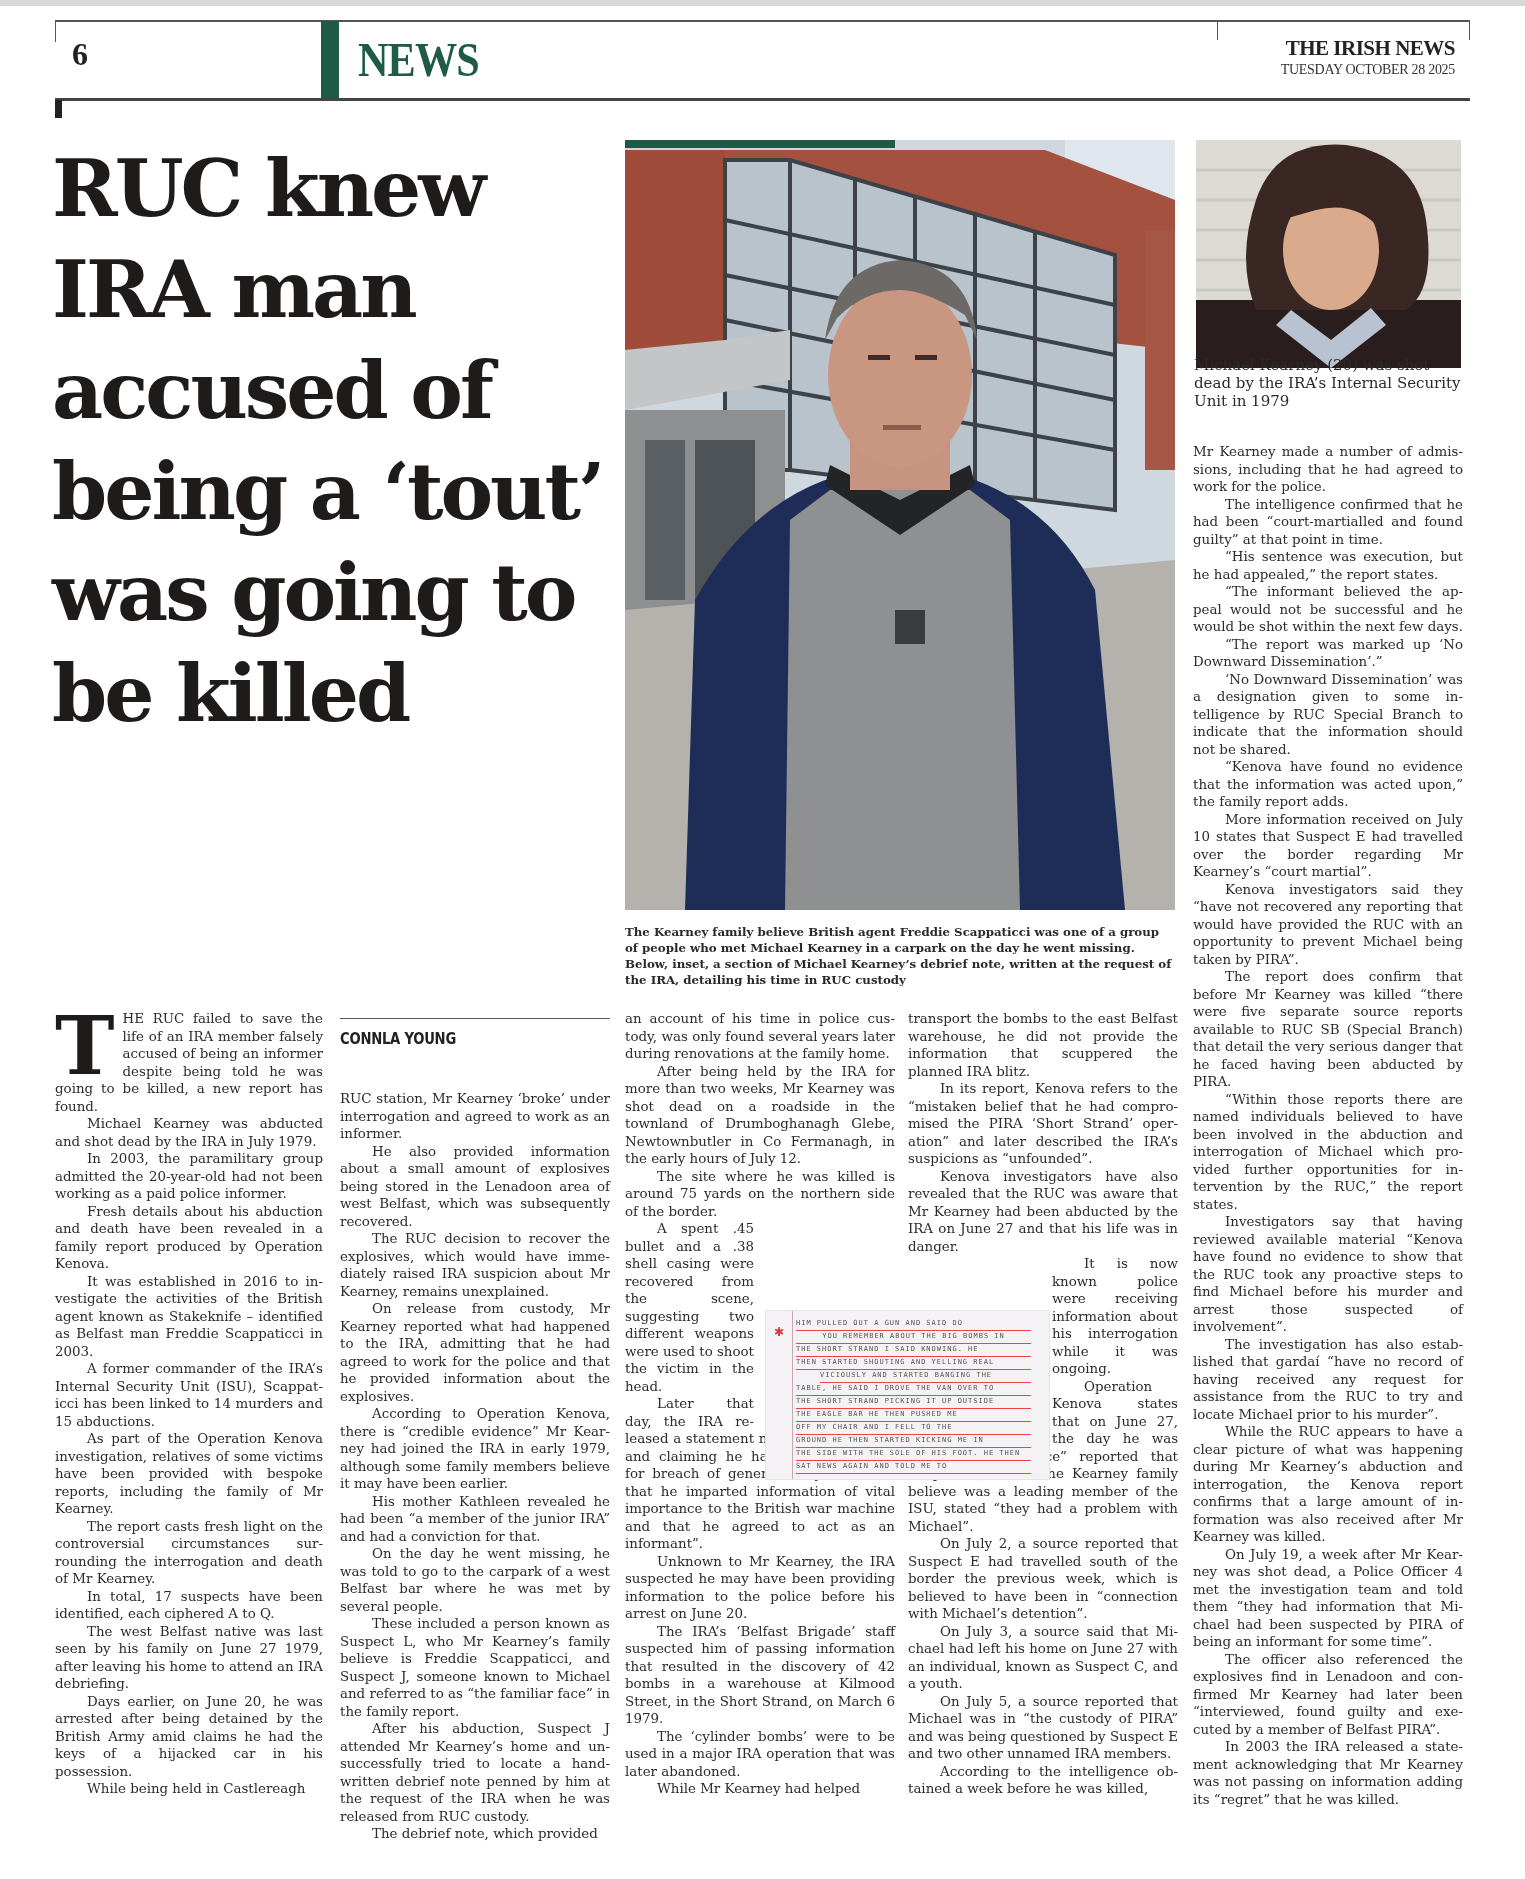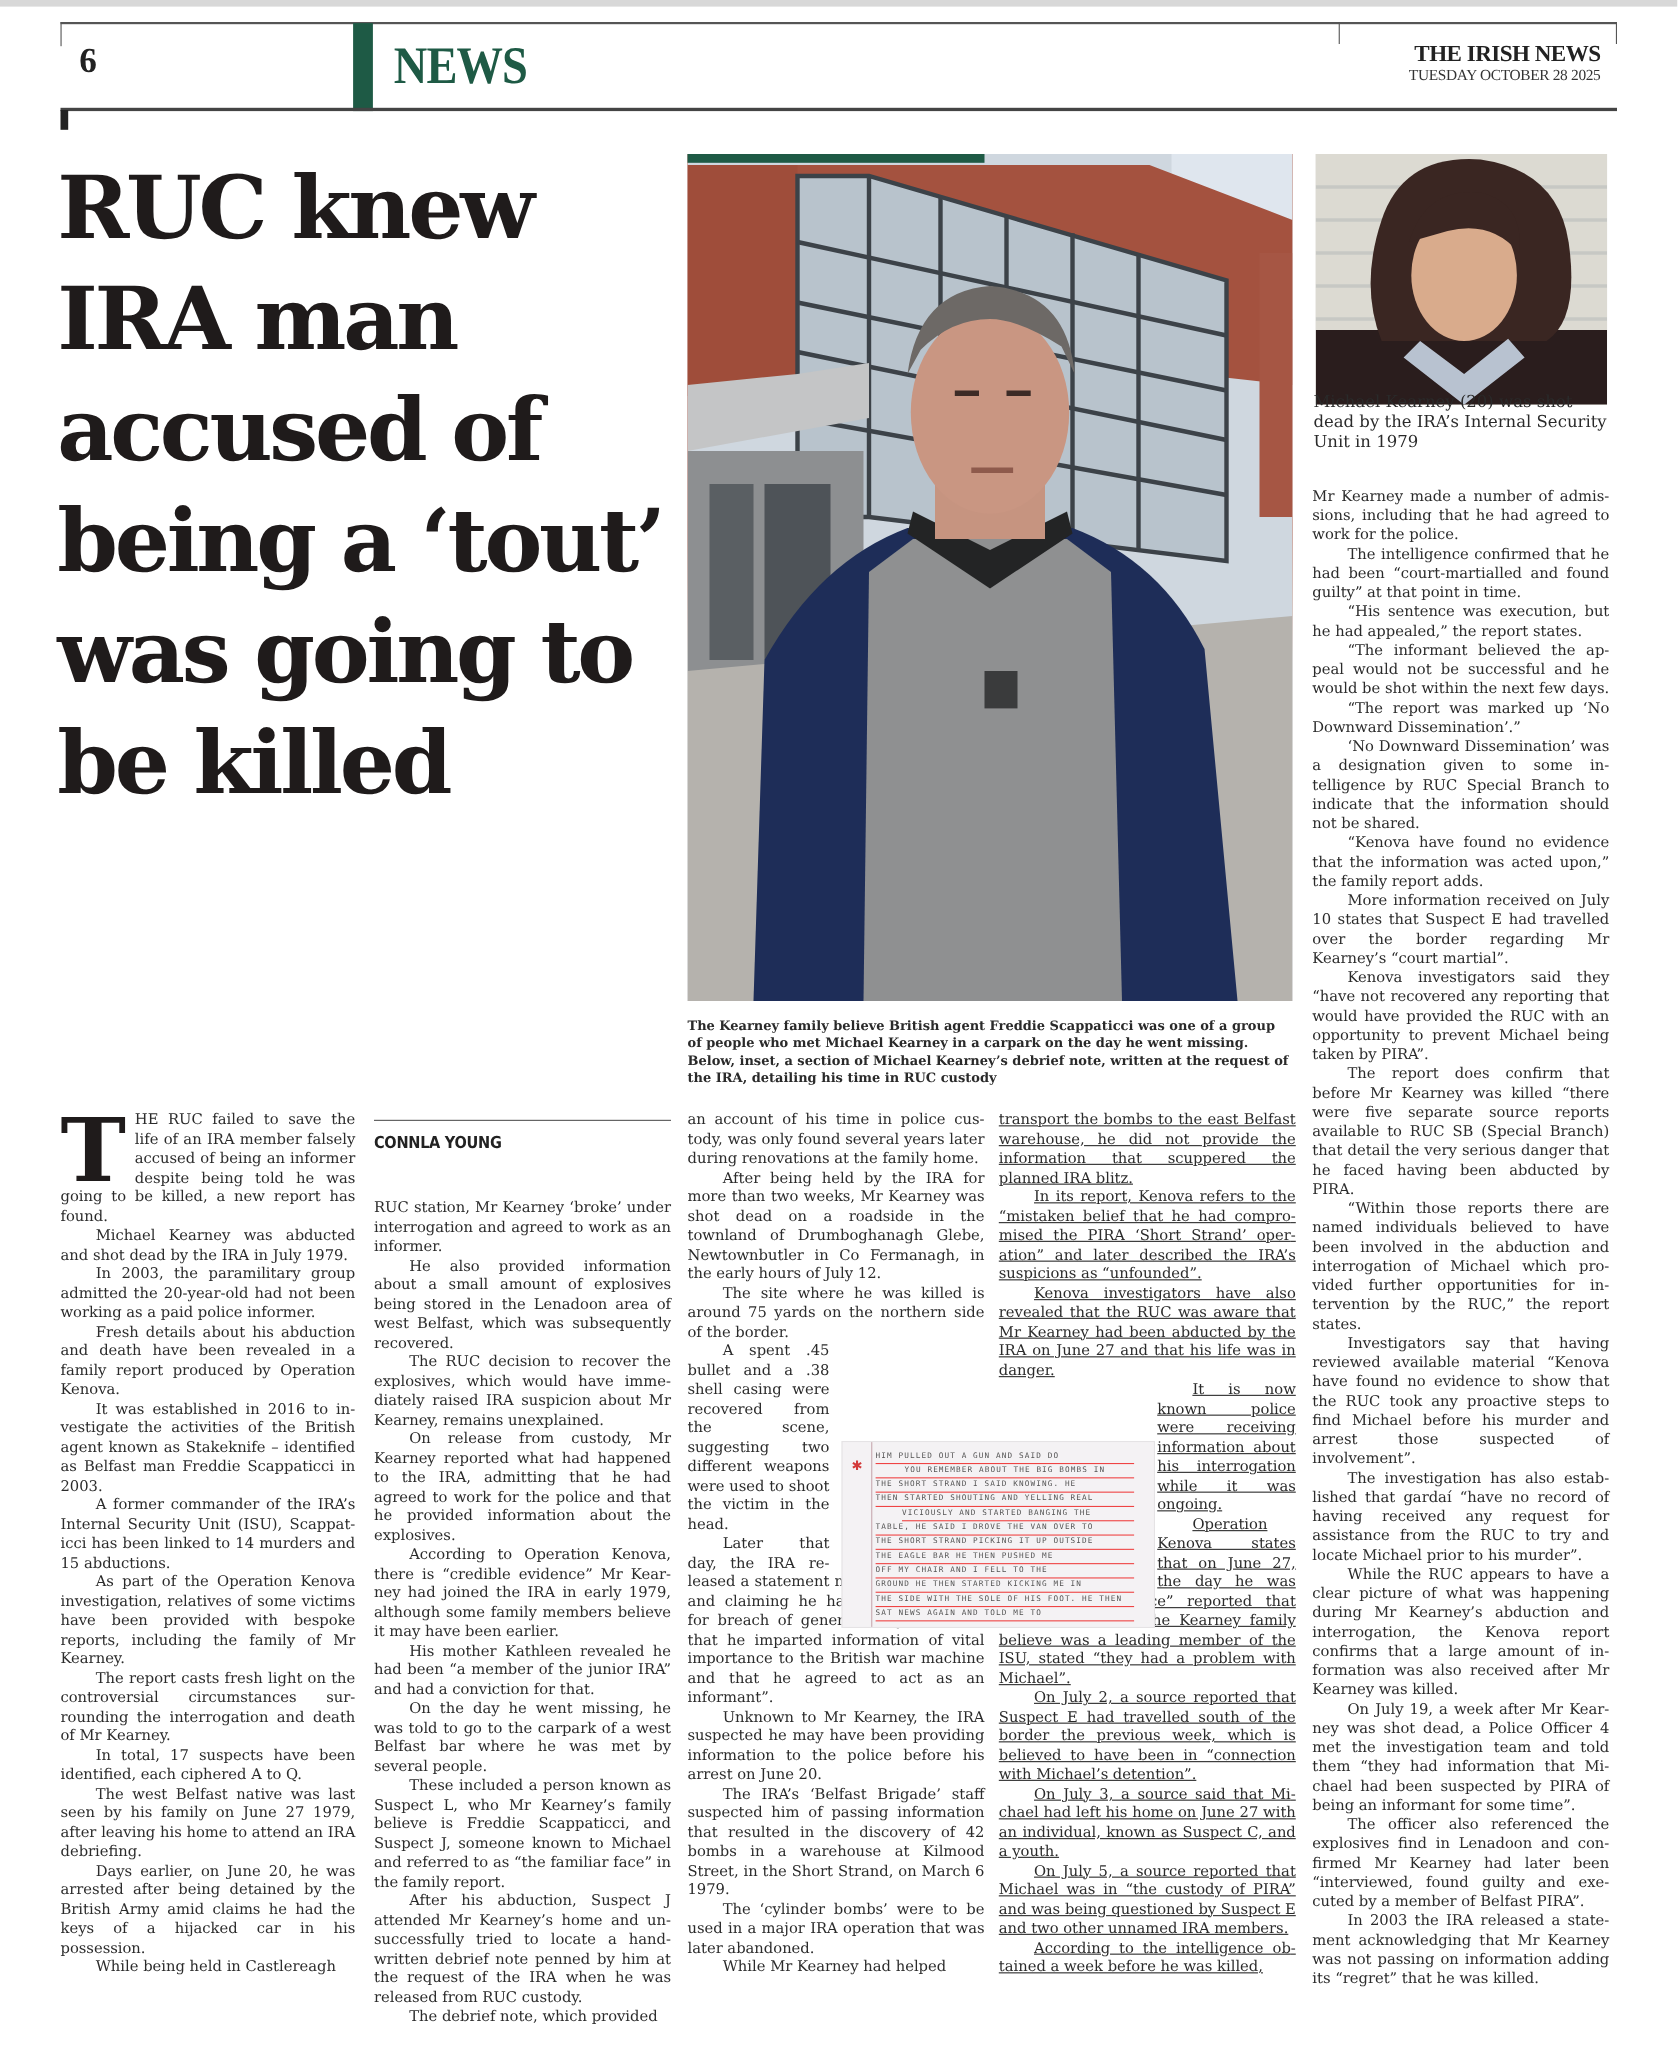--- a/index.html
+++ b/index.html
@@ -34,21 +34,21 @@
   .inset-photo { position: absolute; left: 1196px; top: 140px; width: 265px; height: 228px; overflow: hidden; background: #d9d8d2; }
   .inset-caption { position: absolute; left: 1194px; top: 356px; width: 270px; font-family: "DejaVu Serif", serif; font-weight: normal; font-size: 15px; line-height: 18px; color: #2a2a2a; }
 
   
   .col { position: absolute; font-family: "DejaVu Serif", serif; font-size: 13.4px; line-height: 17.5px; color: #2b2b2b; text-align: justify; hyphens: manual; }
   .col p { text-indent: 32px; }
   .col p.noindent { text-indent: 0; }
   .col1 { left: 55px; top: 1010px; width: 268px; }
   .col2 { left: 340px; top: 1090px; width: 270px; }
   .col3 { left: 625px; top: 1010px; width: 270px; }
-  .col4 { left: 908px; top: 1010px; width: 270px; text-decoration: underline; }
+  .col4 { left: 908px; top: 1010px; width: 270px; }
   .col5 { left: 1193px; top: 443px; width: 270px; }
 
   .dropcap { float: left; font-family: "DejaVu Serif", serif; font-weight: bold; font-size: 80px; line-height: 64px; margin: 4px 8px 0 0; color: #1f1b1b; }
 
   .byline-rule { position: absolute; left: 340px; top: 1018px; width: 270px; height: 1px; background: #555; }
   .byline { position: absolute; left: 340px; top: 1030px; font-family: "DejaVu Sans", sans-serif; font-weight: bold; font-size: 15px; color: #222; letter-spacing: -0.3px; transform: scaleX(0.88); transform-origin: left; }
 
   .float-note { float: right; width: 148px; height: 170px; margin: 0 -2px 6px 10px; shape-outside: margin-box; }
   .float-note-left { float: left; width: 140px; height: 168px; margin: 0 10px 6px -6px; }
 

